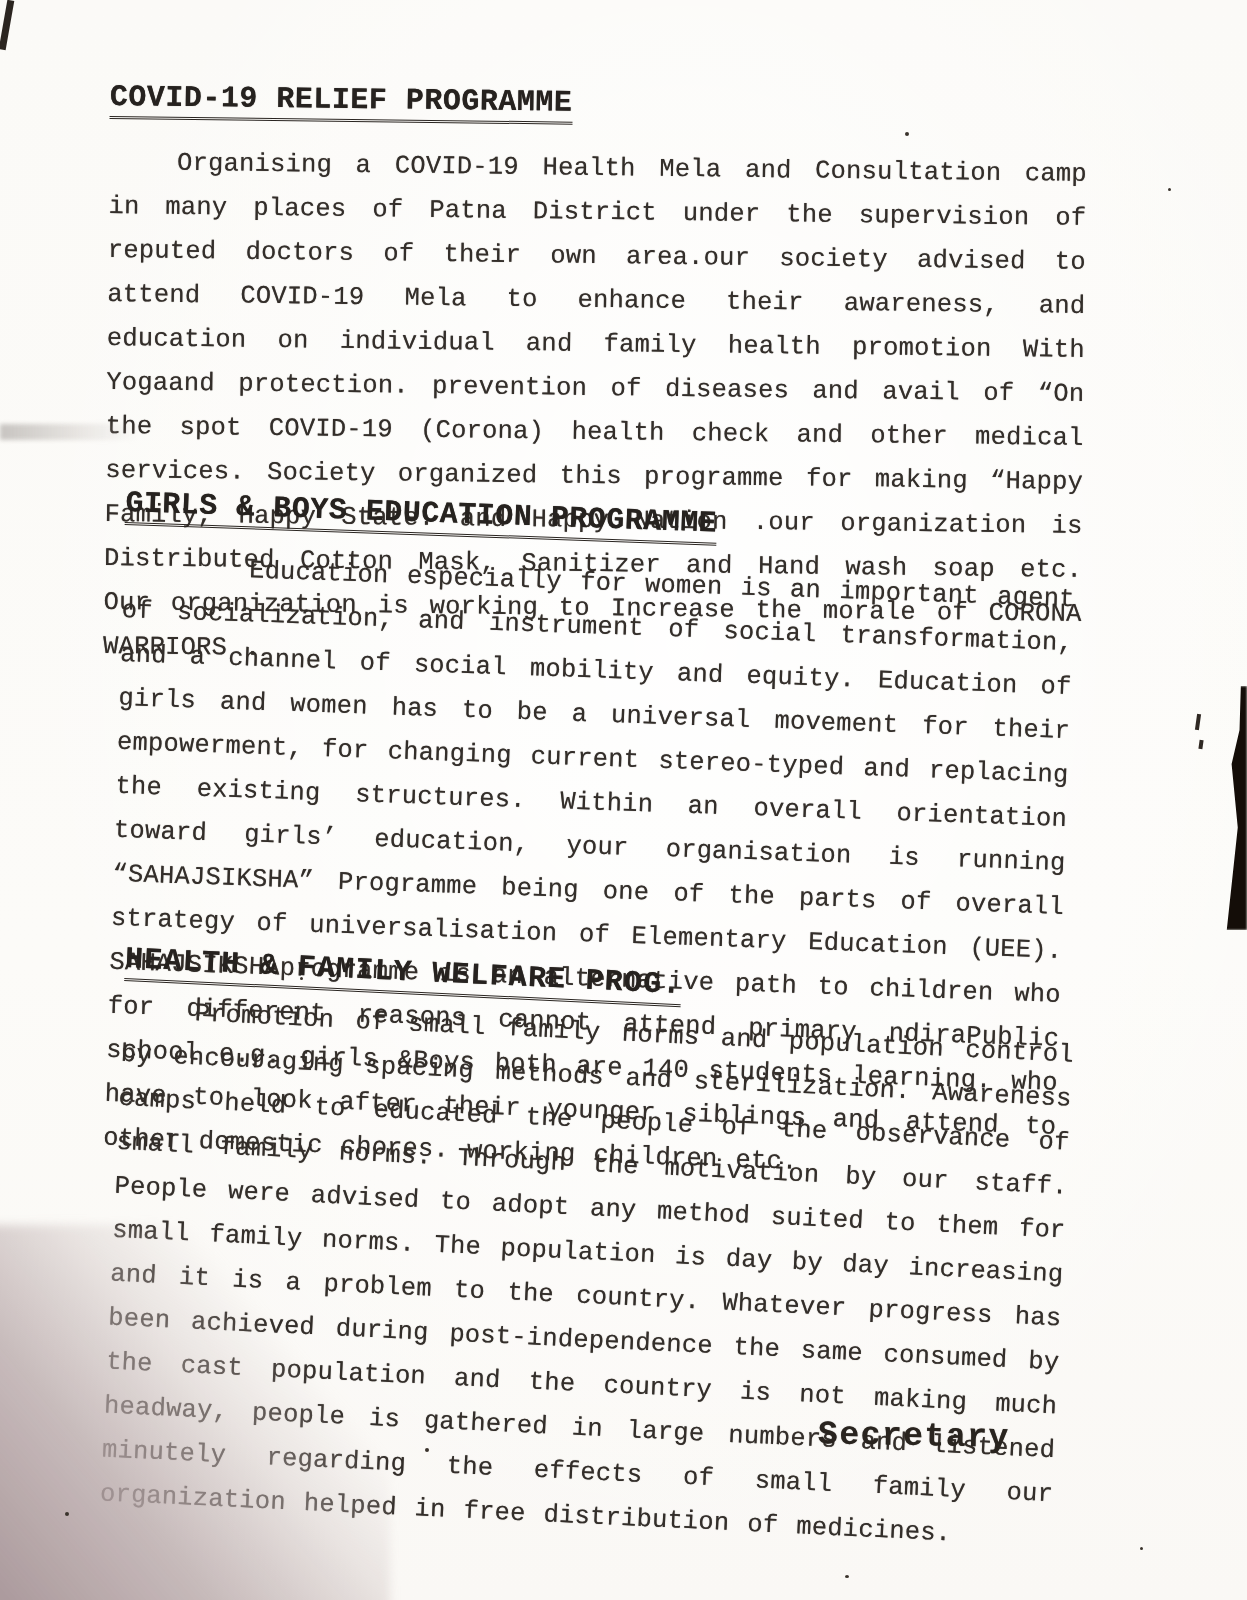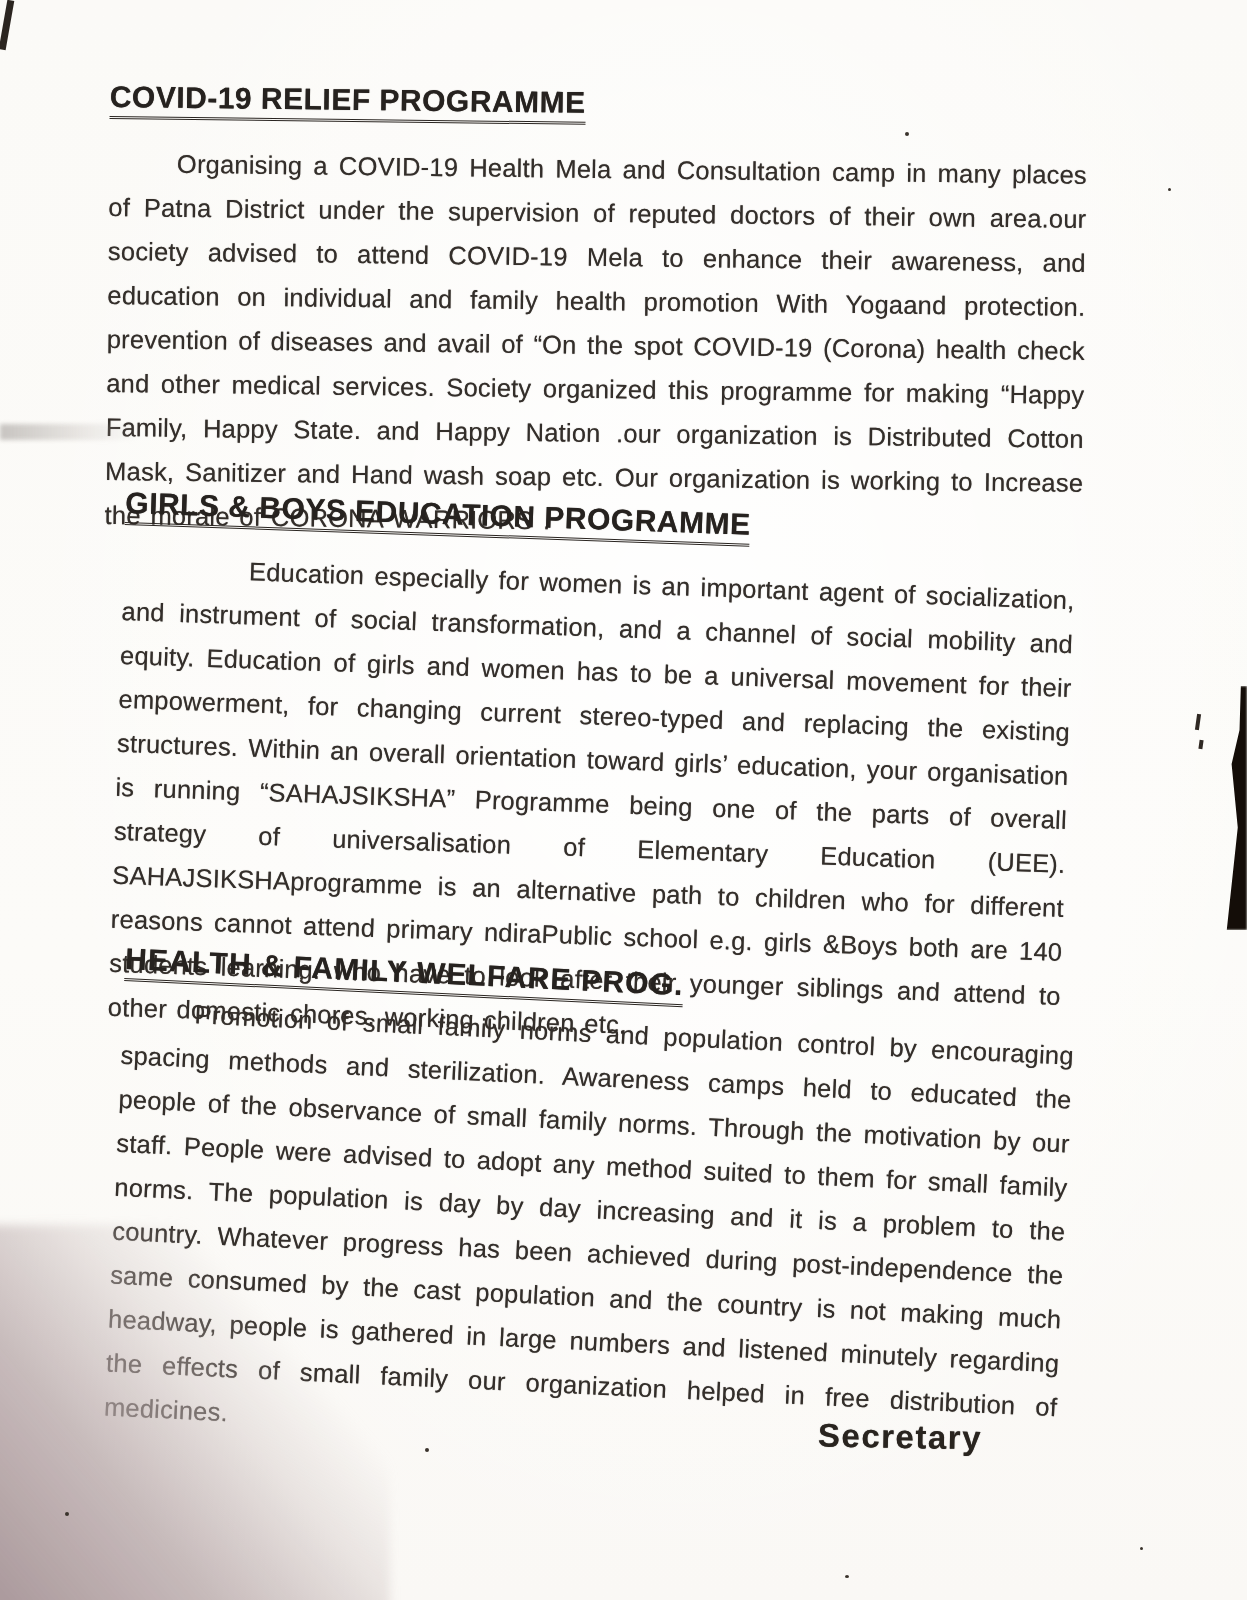--- a/index.html
+++ b/index.html
@@ -10,21 +10,21 @@
     overflow: hidden;
     background: #f3f1ee;
   }
   .page {
     position: relative;
     width: 1247px;
     height: 1600px;
     background:
       radial-gradient(ellipse at 55% 40%, rgba(255,255,255,0.9) 0%, rgba(255,255,255,0) 70%),
       linear-gradient(180deg, #fbfaf7 0%, #fcfbf8 60%, #faf8f5 100%);
-    font-family: Liberation Sans, sans-serif;
+    font-family: Liberation Mono, monospace;
     color: #2e2a27;
     overflow: hidden;
   }
   .section { position: absolute; }
   .sec1 { left: 110px; top: 80px; width: 978px; transform: rotate(0.7deg); transform-origin: left top; }
   .sec2 { left: 126px; top: 486px; width: 952px; transform: rotate(2deg); transform-origin: left top; }
   .sec3 { left: 126px; top: 942px; width: 952px; transform: rotate(2.7deg); transform-origin: left top; }
   .heading {
     margin: 0;
     font-size: 30px;

